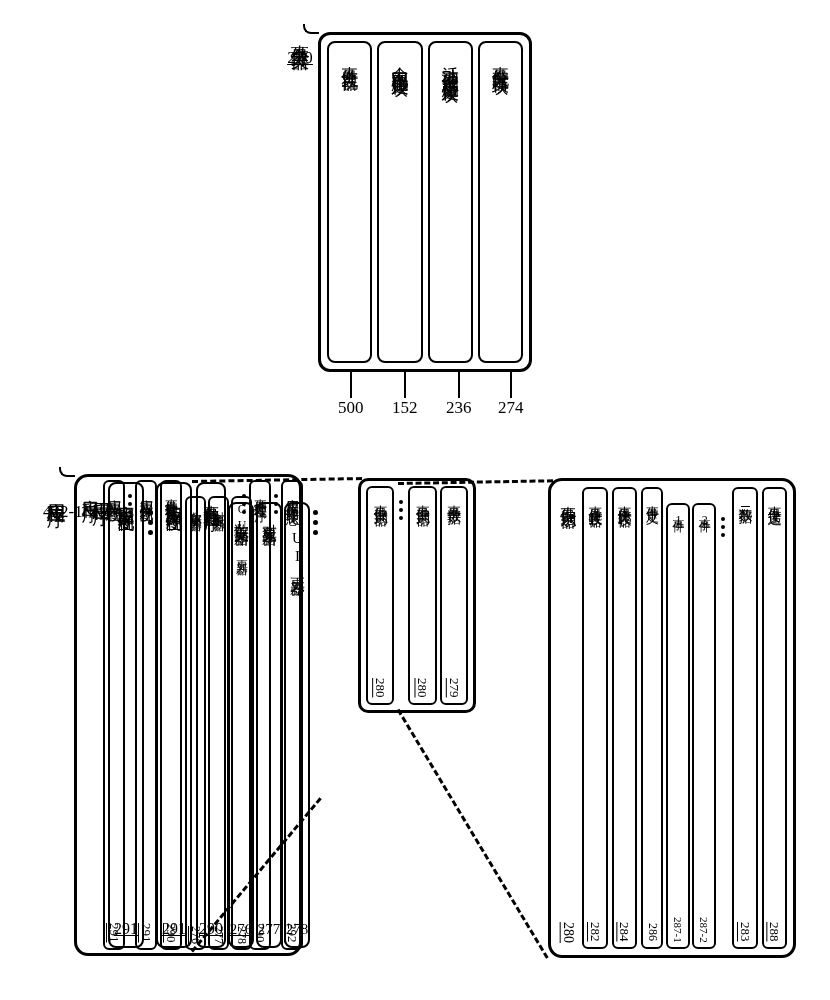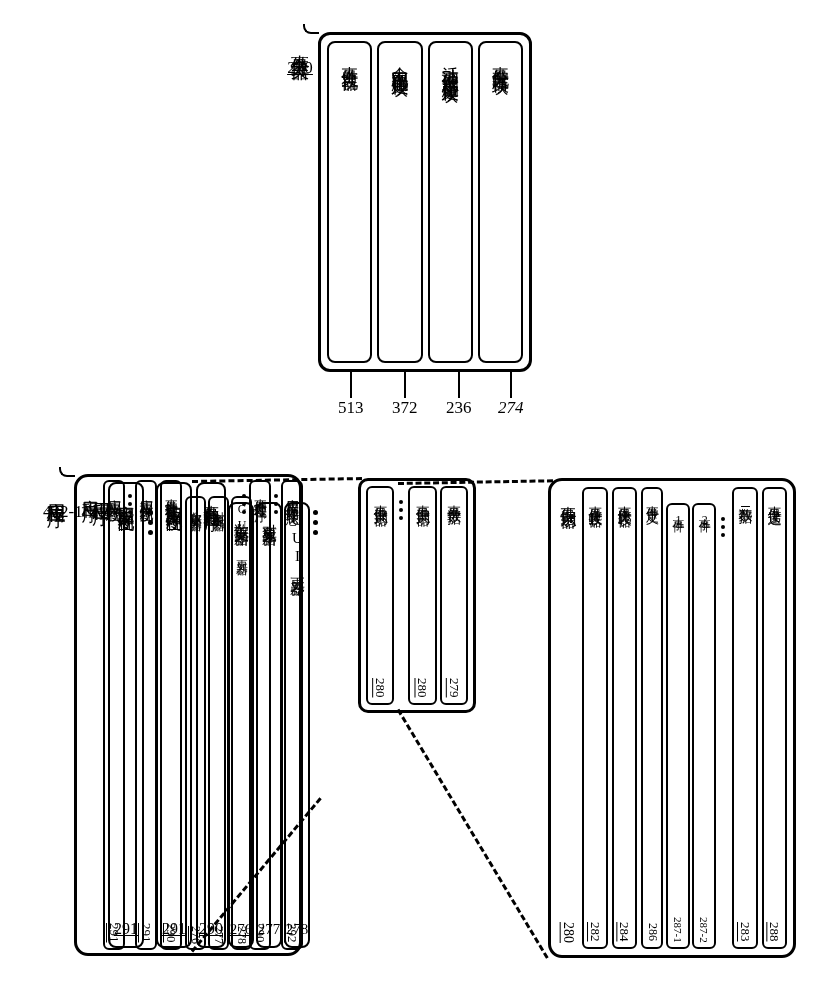--- a/index.html
+++ b/index.html
@@ -14,21 +14,21 @@
   }
   .vtext {
     writing-mode: vertical-rl;
     text-orientation: upright;
     letter-spacing: 2px;
   }
 
   
   .ec-title {
     position: absolute;
-    left: 287px; top: 32px;
+    left: 287px; top: 22px;
     font-size: 19px;
     text-decoration: underline;
   }
   .ec-title .num { font-size: 17px; text-decoration: underline; margin-top: 4px; display: block; text-align: center; letter-spacing: 0; }
   .ec-box {
     position: absolute;
     left: 318px; top: 32px;
     width: 214px; height: 340px;
     border: 3px solid #000;
     border-radius: 12px;
@@ -128,27 +128,27 @@
     </div>
   <div class="ec-cell" data-name="ec-row-active">
       <span class="vtext">活动事件识别器确定模块</span>
     </div>
   <div class="ec-cell" data-name="ec-row-dispatcher">
       <span class="vtext">事件分配器模块</span>
     </div>
 </div>
 
 <div class="lead" style="left:350px; top:372px;" data-name="lead-line"></div>
-<div class="lead-num" style="left:338px; top:398px;" data-name="ref-271">513</div>
+<div class="lead-num" style="left:338px; top:398px;" data-name="ref-271">500</div>
 <div class="lead" style="left:404px; top:372px;" data-name="lead-line"></div>
-<div class="lead-num" style="left:392px; top:398px;" data-name="ref-272">372</div>
+<div class="lead-num" style="left:392px; top:398px;" data-name="ref-272">152</div>
 <div class="lead" style="left:458px; top:372px;" data-name="lead-line"></div>
 <div class="lead-num" style="left:446px; top:398px;" data-name="ref-273">236</div>
 <div class="lead" style="left:510px; top:372px;" data-name="lead-line"></div>
-<div class="lead-num" style="left:498px; top:398px;font-style:italic;" data-name="ref-274">274</div>
+<div class="lead-num" style="left:498px; top:398px;" data-name="ref-274">274</div>
 
 <div class="app-title" data-name="application-title">
   <span class="vtext" data-name="application-label">应用程序</span>
   <span class="sub" data-name="application-ref">422-1</span>
 </div>
 <div class="tick" style="left:59px; top:467px;" data-name="connector-tick"></div>
 
 <div class="app-box" data-name="application-box">
   <div style="display:flex; padding:4px 6px 6px; font-size:18px;" data-name="application-header-row">
     <span class="vtext" data-name="application-header">应用程序</span>

